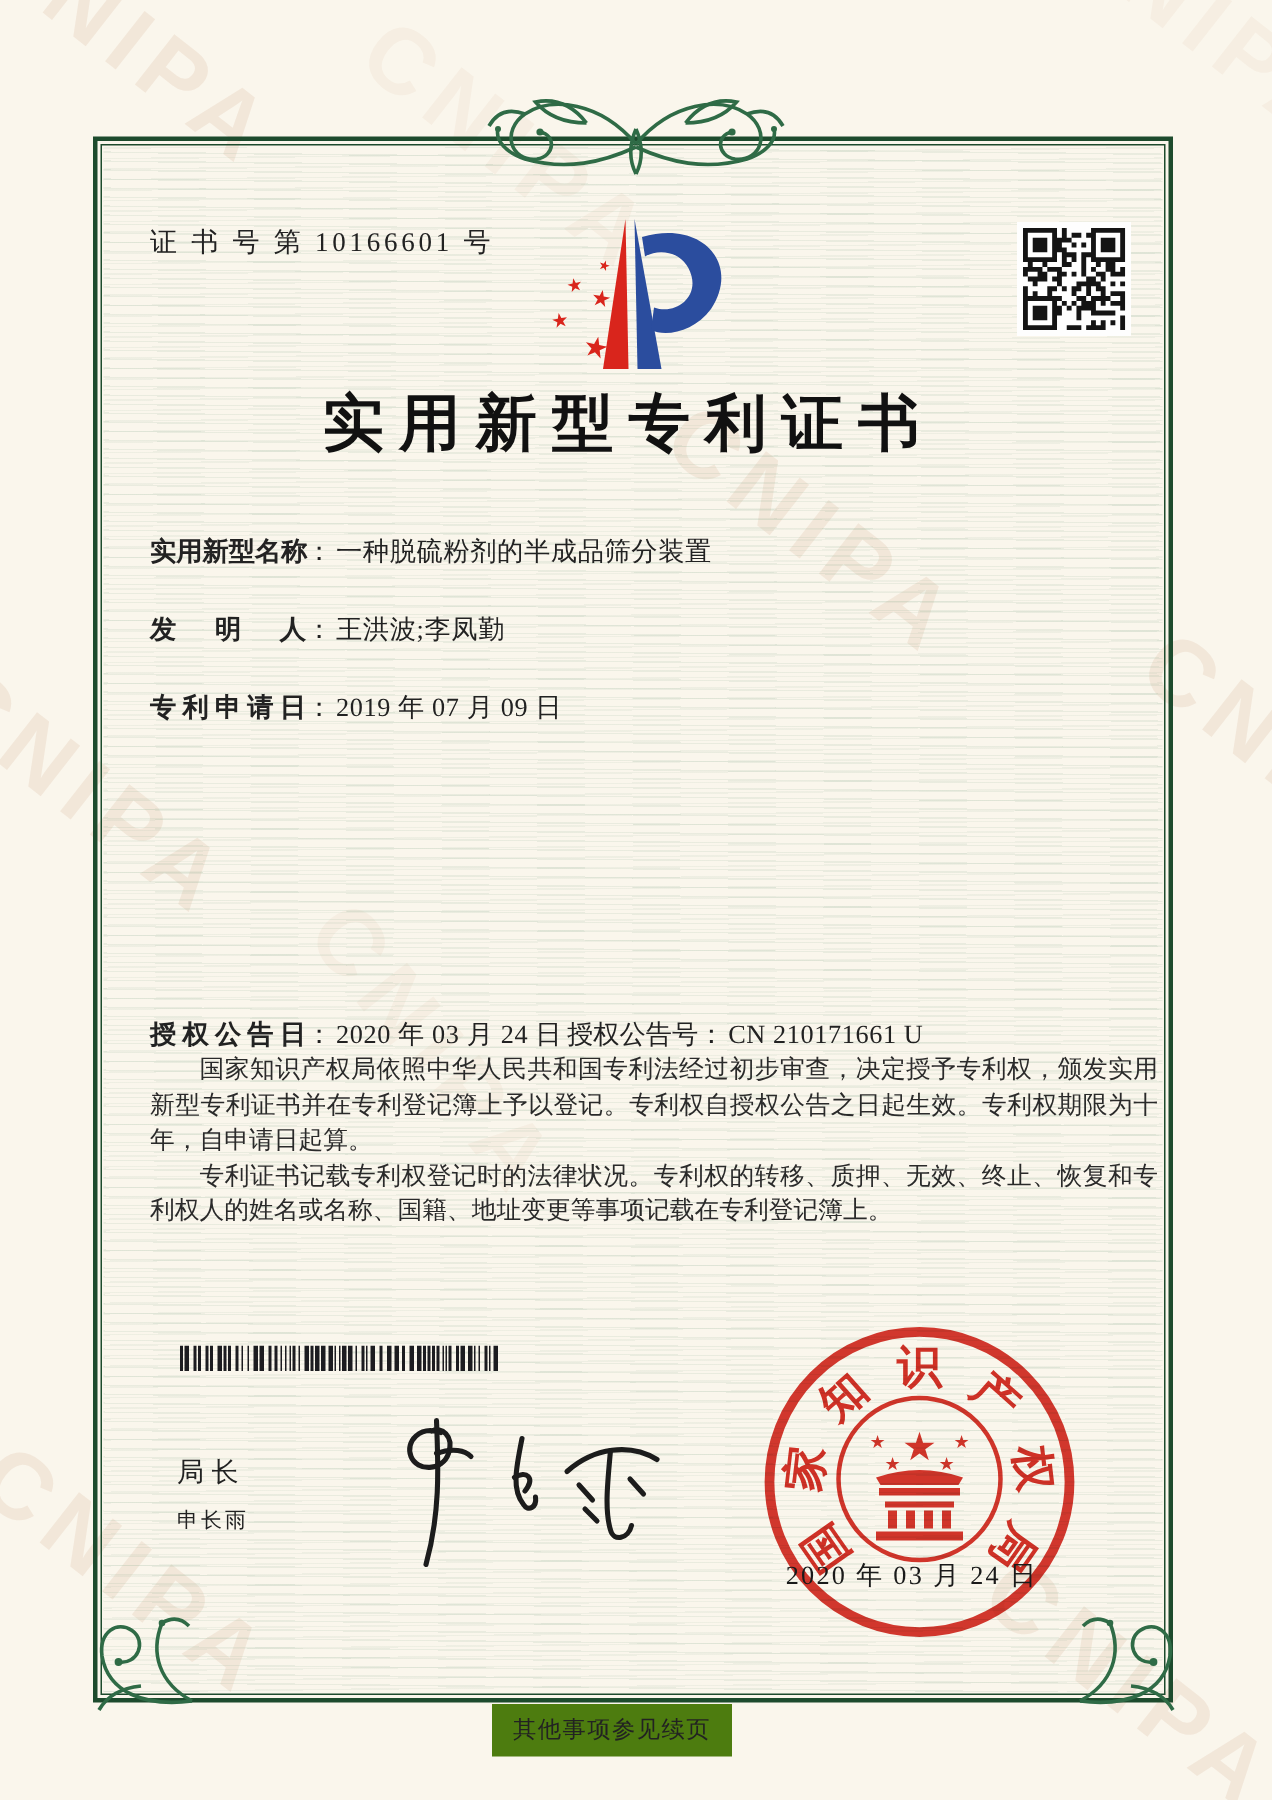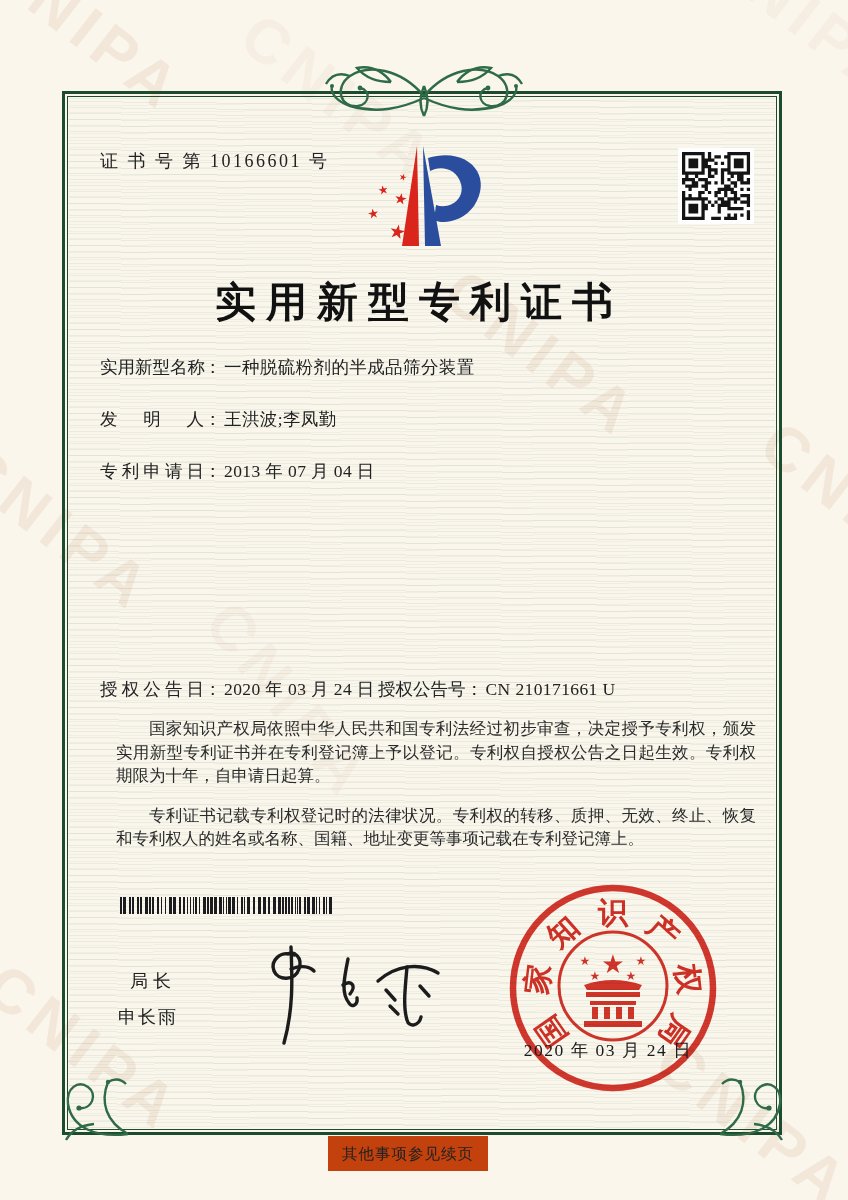--- a/index.html
+++ b/index.html
@@ -19,40 +19,40 @@
   .frame-inner{position:absolute;inset:2px;border:1px solid var(--border-green,#1d4b2d);}
   .pattern{position:absolute;inset:4px;
     background:
       repeating-linear-gradient(0.6deg, rgba(122,162,132,.13) 0 1px, rgba(0,0,0,0) 1px 6px),
       repeating-linear-gradient(-0.6deg, rgba(122,162,132,.09) 0 1px, rgba(0,0,0,0) 1px 7px);}
   .orn{position:absolute;pointer-events:none;}
   
   .abs{position:absolute;}
   .cert-no{left:100px;top:149px;font-size:18px;letter-spacing:2.5px;}
   .title{left:62px;width:714px;top:255px;text-align:center;font-size:41px;
-         font-weight:bold;letter-spacing:10px;color:#111;margin-top:20px;}
+         font-weight:bold;letter-spacing:10px;color:#111;}
   .fields{left:100px;top:358px;}
   .field-row{margin-bottom:34px;line-height:18px;font-size:17.5px;white-space:nowrap;}
-  .flabel{display:inline-block;width:104px;text-align:justify;text-align-last:justify;}
+  .flabel{display:inline-block;width:104px;text-align:justify;text-align-last:justify;font-weight:bold;}
   .fcolon{display:inline-block;width:20px;}
   .fvalue{letter-spacing:.4px;}
   .grant-row{left:100px;top:680px;font-size:17.5px;line-height:18px;white-space:nowrap;}
   .grant-g2{position:absolute;left:278px;top:0;white-space:nowrap;}
   .paras{left:100px;top:701px;width:672px;font-size:16.5px;line-height:23.5px;
          text-align:justify;color:#2a2a2a;}
-  .paras p{margin:16px;text-indent:2em;}
-  .director-title{left:130px;top:969px;font-size:18px;letter-spacing:5px;}
-  .director-name{left:118px;top:1005px;font-size:18px;letter-spacing:2px;}
+  .paras p{margin:0;text-indent:2em;}
+  .director-title{left:118px;top:969px;font-size:18px;letter-spacing:5px;}
+  .director-name{left:118px;top:1005px;font-size:14px;letter-spacing:2px;}
   .seal-svg{left:498px;top:873px;mix-blend-mode:multiply;}
   .seal-red{fill:var(--seal-red,#d2281e);}
   .seal-stroke{fill:none;stroke:var(--seal-red,#d2281e);}
   .seal-date{left:492px;top:1038px;width:232px;text-align:center;font-size:17.5px;
              letter-spacing:1.5px;color:#1a1a1a;}
   .pagenum{left:62px;width:714px;top:1097px;text-align:center;font-size:14px;letter-spacing:2px;}
-  .footer-note{left:328px;top:1136px;width:160px;height:35px;background:#c2410c;
+  .footer-note{left:328px;top:1136px;width:160px;height:35px;background:#4d7c0f;
                text-align:center;line-height:35px;font-size:15.5px;letter-spacing:1px;}
   .logo-red{fill:var(--logo-red,#d9251c);}
   .logo-blue{fill:var(--logo-blue,#2b4d9e);}
   .green-line{stroke:var(--ornament-green,#2f6b46);fill:none;}
   .sig-stroke{stroke:#1c1c1c;fill:none;stroke-linecap:round;stroke-linejoin:round;}
 </style>
 </head>
 <body>
 
 <div class="page">
@@ -143,21 +143,21 @@
   <div class="abs title">实用新型专利证书</div>
 
   <div class="abs fields">
     <div class="field-row">
       <span class="flabel">实用新型名称</span><span class="fcolon">：</span><span class="fvalue">一种脱硫粉剂的半成品筛分装置</span>
     </div>
     <div class="field-row">
       <span class="flabel">发明人</span><span class="fcolon">：</span><span class="fvalue">王洪波;李凤勤</span>
     </div>
     <div class="field-row">
-      <span class="flabel">专利申请日</span><span class="fcolon">：</span><span class="fvalue">2013 年 07 月 04 日</span>
+      <span class="flabel">专利申请日</span><span class="fcolon">：</span><span class="fvalue">2019 年 07 月 09 日</span>
     </div>
   </div>
 
   <div class="abs grant-row">
     <span>
       <span class="flabel">授权公告日</span><span class="fcolon">：</span><span class="fvalue">2020 年 03 月 24 日</span>
     </span>
     <span class="grant-g2">
       <span>授权公告号</span><span class="fcolon">：</span><span class="fvalue">CN 210171661 U</span>
     </span>

